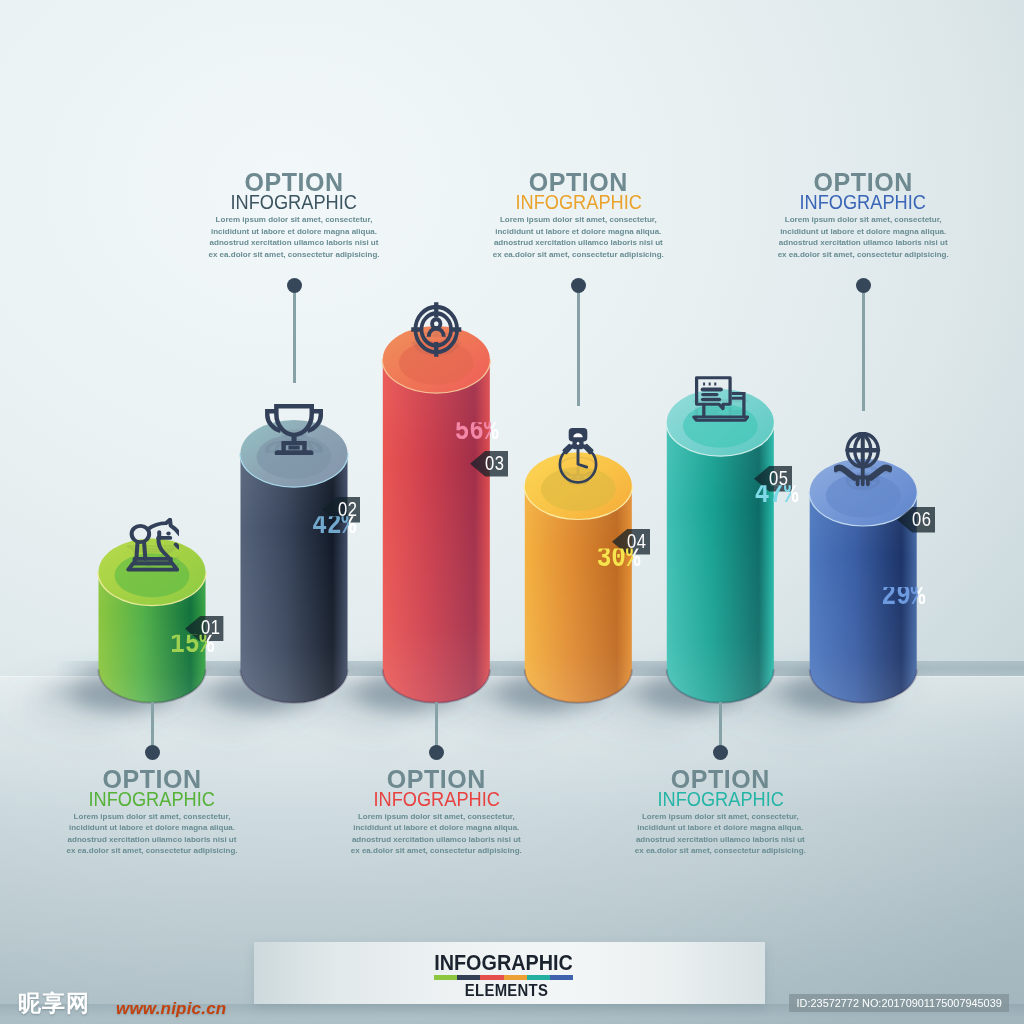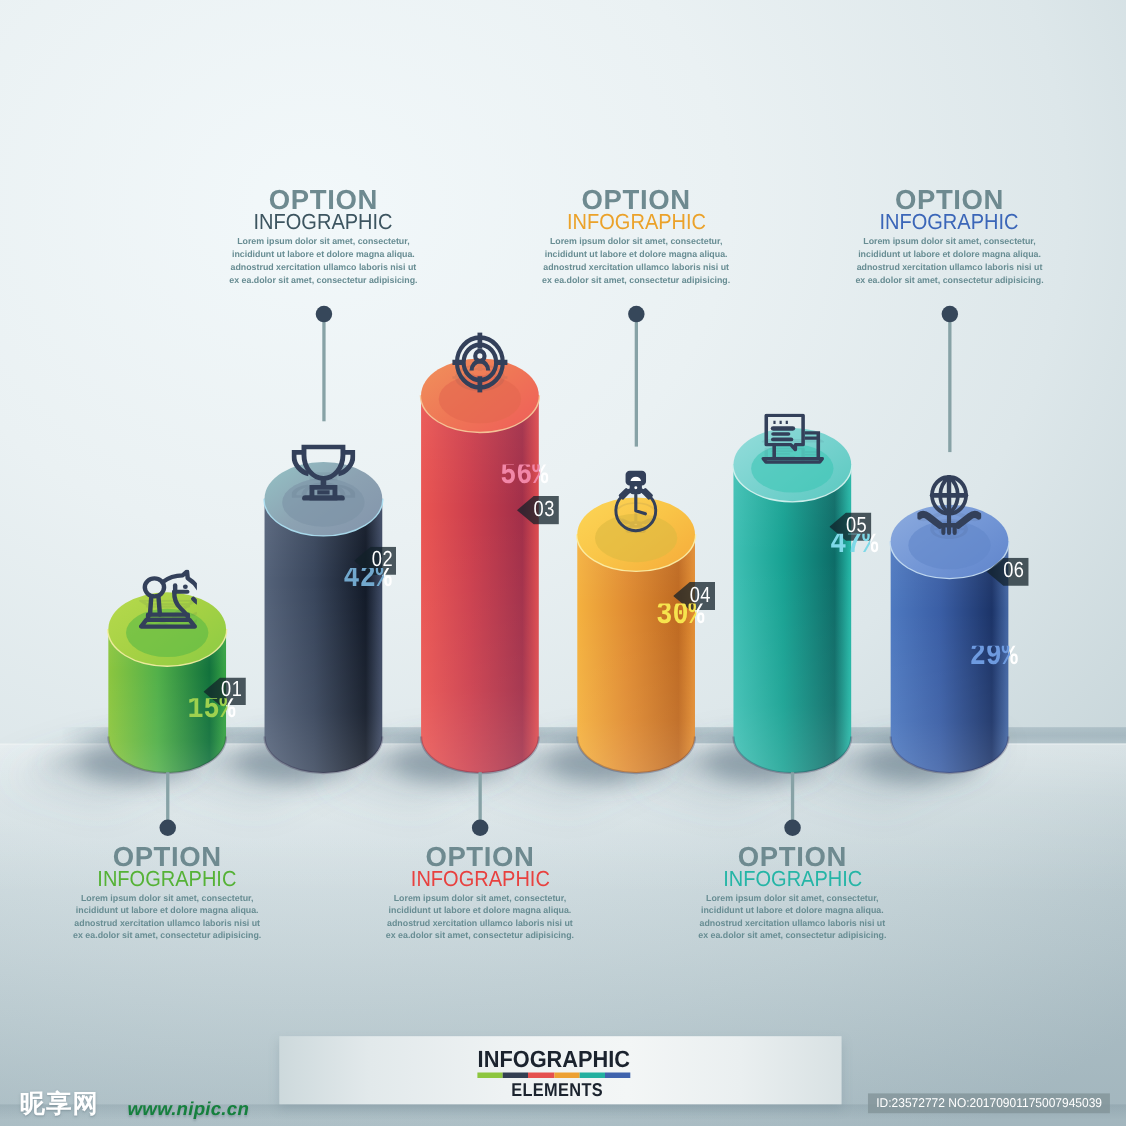--- a/index.html
+++ b/index.html
@@ -38,21 +38,21 @@
   #footer:after{content:"";position:absolute;left:-254px;right:-260px;top:62px;height:14px;
      background:linear-gradient(180deg,rgba(104,128,140,.24),rgba(104,128,140,0));}
   #fTitle{position:absolute;left:248px;width:511px;text-align:center;top:956px;font-size:21.3px;font-weight:bold;color:#1b232e;letter-spacing:0;line-height:14.6px;}
   #fTitle{transform:scaleX(.93);}
   #fSub{transform:scaleX(.885);}
   #fBar{position:absolute;left:434px;width:139px;top:975px;height:5px;display:flex;}
   #fBar div{height:100%;}
   #fSub{position:absolute;left:251px;width:511px;text-align:center;top:985px;font-size:16.8px;font-weight:bold;color:#1b232e;letter-spacing:.35px;line-height:11.8px;}
   #wm{position:absolute;left:18px;top:988px;display:flex;align-items:flex-end;gap:26px;}
   #wmLogo{font-size:23px;font-weight:bold;color:#fff;letter-spacing:1px;text-shadow:0 1px 2px rgba(90,110,120,.5);font-family:"DejaVu Sans",sans-serif;}
-  #wmUrl{font-size:17px;font-style:italic;font-weight:bold;color:#15803d;letter-spacing:.2px;text-shadow:0 1px 2px rgba(90,110,120,.4);}
+  #wmUrl{font-size:17px;font-style:italic;font-weight:bold;color:#c2410c;letter-spacing:.2px;text-shadow:0 1px 2px rgba(90,110,120,.4);}
   #wmId{position:absolute;right:15px;top:994px;background:rgba(130,147,152,.80);color:#fff;font-size:11.6px;padding:2px 8px 3px;letter-spacing:.0px;line-height:13px;transform:scaleX(.94);transform-origin:100% 0;}
 </style>
 </head>
 <body>
 
 <div id="stage">
   <div id="bg"></div>
   <div id="floor"></div>
   <div id="ledge"></div>
   <svg id="scene" width="1024" height="1024" viewBox="0 0 1024 1024" style="position:absolute;left:0;top:0">

